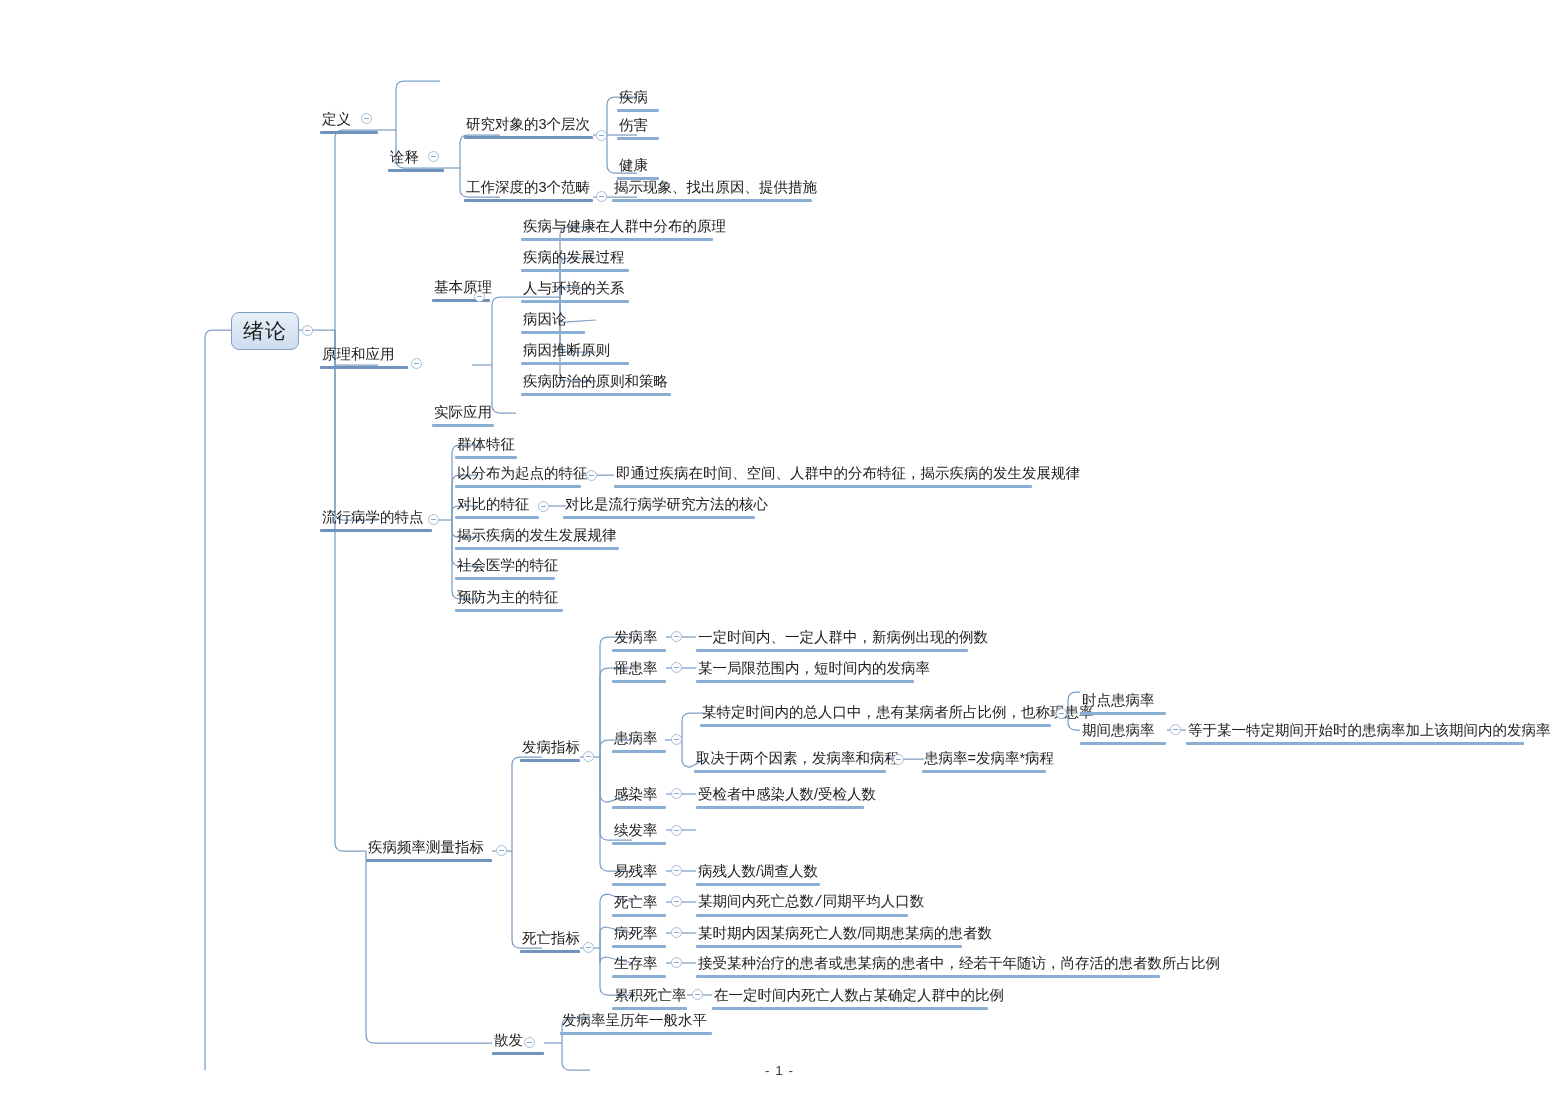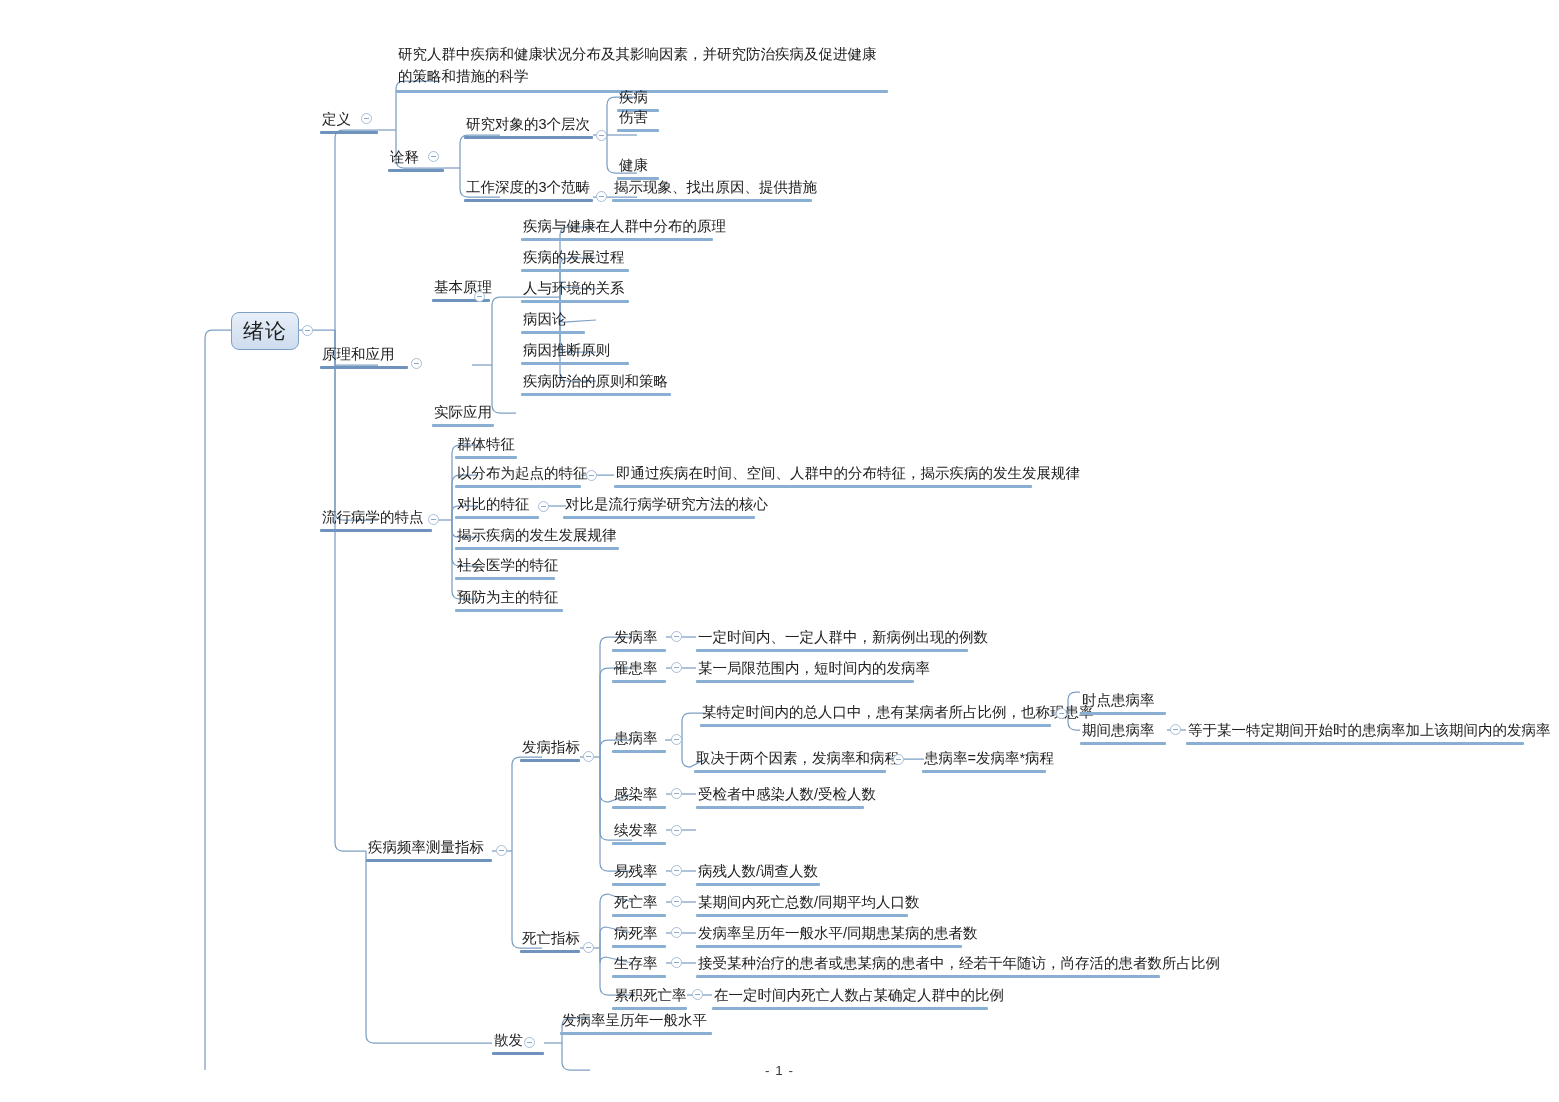--- a/index.html
+++ b/index.html
@@ -199,38 +199,35 @@
   <div id="root-node">
     <span>绪论</span>
   </div>
   <span class="tog" style="left:302px; top:325px;"></span>
 
   <div class="node bar dark" style="left:320px; top:110px; width:58px;">
     <span class="txt">定义</span>
   </div>
   <span class="tog" style="left:361px; top:113px;"></span>
 
-  <div class="node bar wrap" style="left:396px; top:44px; width:492px; line-height:1.5;">
-    <span class="txt">研究人群中疾病和健康状况分布及其影响因素，并研究防治疾病及促进健康的策略和措施的科学</span>
-  </div>
 
   <div class="node bar dark" style="left:388px; top:148px; width:56px;">
     <span class="txt">诠释</span>
   </div>
   <span class="tog" style="left:428px; top:151px;"></span>
 
   <div class="node bar dark" style="left:464px; top:115px; width:129px;">
     <span class="txt">研究对象的3个层次</span>
   </div>
   <span class="tog" style="left:596px; top:130px;"></span>
 
   <div class="node bar" style="left:617px; top:88px; width:42px;">
     <span class="txt">疾病</span>
   </div>
-  <div class="node bar" style="left:617px; top:108px; width:42px;">
+  <div class="node bar" style="left:617px; top:116px; width:42px;">
     <span class="txt">伤害</span>
   </div>
   <div class="node bar" style="left:617px; top:156px; width:42px;">
     <span class="txt">健康</span>
   </div>
 
   <div class="node bar dark" style="left:464px; top:178px; width:129px;">
     <span class="txt">工作深度的3个范畴</span>
   </div>
   <span class="tog" style="left:596px; top:191px;"></span>
@@ -385,30 +382,30 @@
 
   <div class="node bar dark" style="left:520px; top:929px; width:60px;">
     <span class="txt">死亡指标</span>
   </div>
   <span class="tog" style="left:583px; top:942px;"></span>
 
   <div class="node bar" style="left:612px; top:893px; width:54px;">
     <span class="txt">死亡率</span>
   </div>
   <span class="tog" style="left:671px; top:896px;"></span>
-  <div class="node bar" style="left:696px; top:893px; width:212px;">
+  <div class="node bar" style="left:696px; top:893px; width:212px;font-family:Liberation Mono, monospace;">
     <span class="txt">某期间内死亡总数/同期平均人口数</span>
   </div>
 
   <div class="node bar" style="left:612px; top:924px; width:54px;">
     <span class="txt">病死率</span>
   </div>
   <span class="tog" style="left:671px; top:927px;"></span>
   <div class="node bar" style="left:696px; top:924px; width:266px;">
-    <span class="txt">发病率呈历年一般水平/同期患某病的患者数</span>
+    <span class="txt">某时期内因某病死亡人数/同期患某病的患者数</span>
   </div>
 
   <div class="node bar" style="left:612px; top:954px; width:54px;">
     <span class="txt">生存率</span>
   </div>
   <span class="tog" style="left:671px; top:957px;"></span>
   <div class="node bar" style="left:696px; top:954px; width:464px;">
     <span class="txt">接受某种治疗的患者或患某病的患者中，经若干年随访，尚存活的患者数所占比例</span>
   </div>
 

